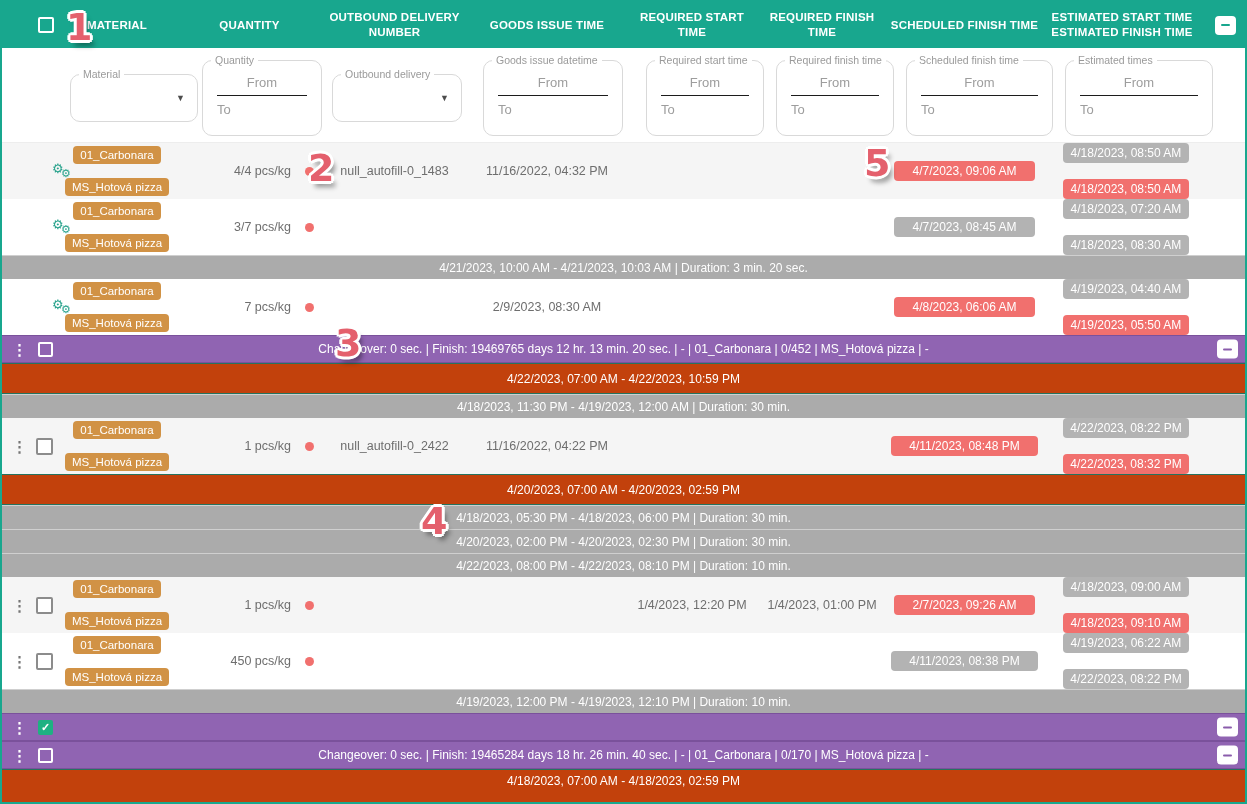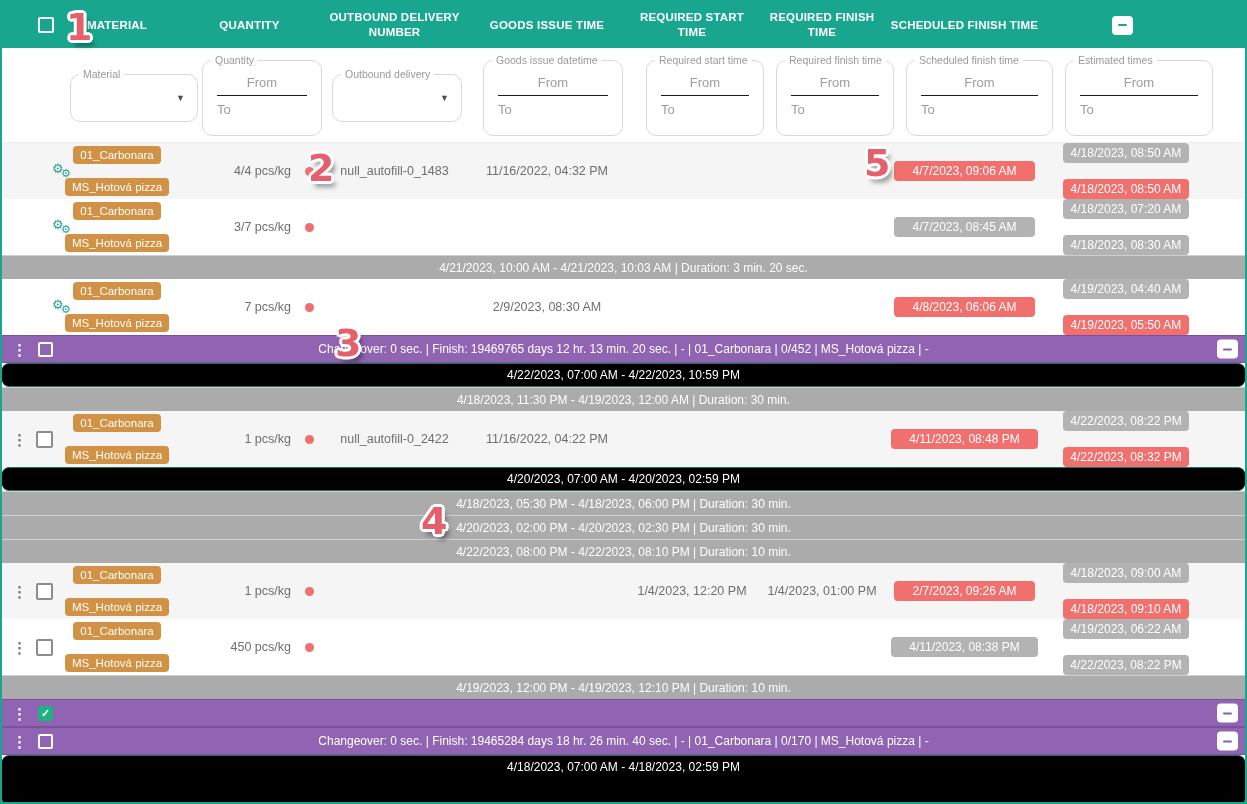--- a/index.html
+++ b/index.html
@@ -63,22 +63,22 @@
   .timebadge { display:inline-block; color:#fff; font-size:12px; padding:3px 18px;
                border-radius:4px; white-space:nowrap; text-align:center; }
   .cell.est .timebadge { width:126px; padding:3px 4px; }
   .b-red  { background:#f1706e; }
   .b-gray { background:#b3b3b3; }
 
   
   .band { position:relative; display:flex; align-items:center; justify-content:center;
           color:#fff; font-size:12px; }
   .band.gray   { height:24px; background:#ababab; border-top:1px solid #cfcfcf; }
-  .band.teal   { height:24px; background:#000000; border-top:1px solid #25735f;
-                 border-bottom:1px solid #25735f;border-radius:7px; }
+  .band.teal   { height:31px; background:#c2410c; border-top:1px solid #25735f;
+                 border-bottom:1px solid #25735f; }
   .band.purple { height:28px; background:#9064b2; border-top:1px solid #7a519b;
                  border-bottom:1px solid #7a519b; }
   .band.teal.grow { flex:1; height:auto; min-height:22px; align-items:flex-start; padding-top:4px; }
   .band .kebab { position:absolute; left:10px; margin:0; color:#fff; }
   .pcheck { position:absolute; left:36px; width:15px; height:15px; border:2px solid #fff;
             border-radius:2px; background:transparent; cursor:pointer;
             display:flex; align-items:center; justify-content:center; }
   .pcheck.checked { background:#1eb182; border-color:#1eb182; color:#fff;
                     font-size:11px; font-weight:bold; }
   .rows { display:flex; flex-direction:column; height:663px; }
@@ -100,20 +100,24 @@
       <span class="hcheckbox"></span>
     </div>
     <div class="hcell">MATERIAL</div>
     <div class="hcell">QUANTITY</div>
     <div class="hcell">OUTBOUND DELIVERY NUMBER</div>
     <div class="hcell nowrap">GOODS ISSUE TIME</div>
     <div class="hcell">REQUIRED START TIME</div>
     <div class="hcell">REQUIRED FINISH TIME</div>
     <div class="hcell nowrap">SCHEDULED FINISH TIME</div>
     <div class="hcell">
+      <div>ESTIMATED START TIME</div>
+      <div>ESTIMATED FINISH TIME</div>
+    </div>
+    <div class="hcell">
       <button class="minibtn">
         <span class="minus-icon"></span>
       </button>
     </div>
   </div>
 
   <div class="filters">
     <div class="fs fs-select" style="width:128px; margin-right:4px;">
       <span class="legend">Material</span>
       <span class="dd-arrow">▼</span>

